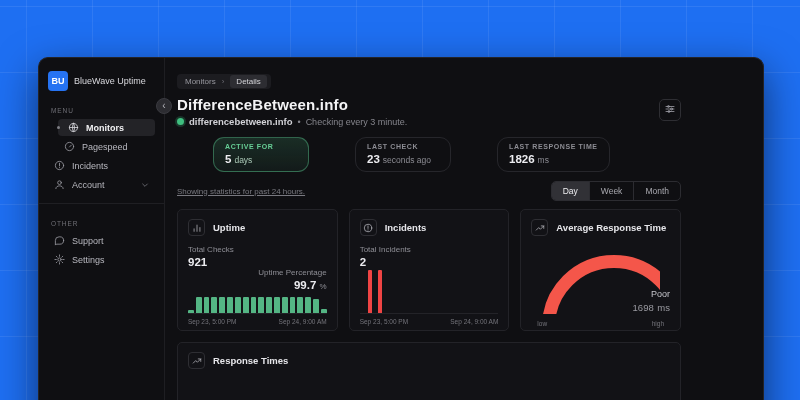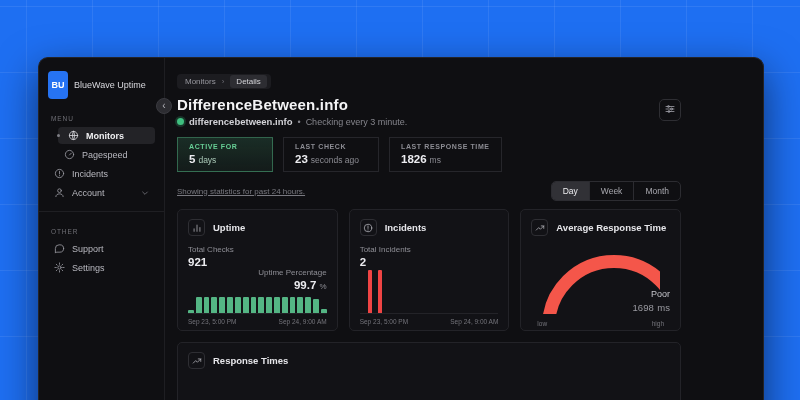--- a/index.html
+++ b/index.html
@@ -15,21 +15,21 @@
   }
   .window {
     position:absolute; left:38px; top:57px; width:726px; height:430px;
     background:#0f0f12; border:1px solid #232327; border-bottom:none;
     border-radius:10px 10px 0 0; display:flex;
     box-shadow:0 14px 40px rgba(0,0,0,.55);
   }
   
   .sidebar { width:126px; border-right:1px solid #1e1e22; position:relative; padding:13px 9px 0; flex-shrink:0; }
   .logo-row { display:flex; align-items:center; gap:6px; }
-  .logo { width:20px; height:28px; border-radius:4px; background:#2673f2; color:#fff; font-size:9px; font-weight:bold; display:flex; align-items:center; justify-content:center; }
+  .logo { width:20px; height:20px; border-radius:4px; background:#2673f2; color:#fff; font-size:9px; font-weight:bold; display:flex; align-items:center; justify-content:center; }
   .app-name { font-size:9px; color:#d8d8dd; }
   .collapse-btn { position:absolute; right:-8px; top:40px; width:16px; height:16px; border-radius:50%; background:#2c2c31; border:1px solid #3a3a40; color:#b3b3ba; font-size:10px; line-height:13px; text-align:center; cursor:pointer; }
   .section-label { font-size:6.5px; letter-spacing:.9px; color:#6f6f76; margin:16px 0 5px 3px; }
   .nav-item { display:flex; align-items:center; gap:7px; padding:3px 6px; border-radius:4px; color:#b9b9c0; font-size:9px; margin-bottom:2px; cursor:pointer; }
   .nav-item .nico { display:flex; }
   .nav-item svg { width:11px; height:11px; stroke:#9a9aa2; fill:none; stroke-width:1.8; stroke-linecap:round; stroke-linejoin:round; }
   .nav-item.active { background:#232327; color:#f0f0f2; font-weight:bold; }
   .nav-item.active svg { stroke:#d8d8dd; }
   .nav-sub { margin-left:10px; }
   .tree-dot { width:3px; height:3px; border-radius:50%; background:#7f7f85; margin-left:-7px; margin-right:1px; flex-shrink:0; }
@@ -44,21 +44,21 @@
   .crumb-chip { background:#2d2d32; border-radius:3px; padding:2px 6px; margin:-2px -4px -2px 0; color:#d4d4d8; }
   .page-title { margin-top:7px; font-size:15px; font-weight:600; letter-spacing:.2px; color:#f4f4f6; }
   .subtitle { margin-top:3px; display:flex; align-items:center; gap:5px; font-size:9px; }
   .status-dot { width:7px; height:7px; border-radius:50%; background:#3fbf7f; box-shadow:0 0 0 2px rgba(63,191,127,.22); }
   .host { color:#d2d2d7; font-weight:600; font-size:9.5px; }
   .check-note { color:#85858c; }
   .config-btn { position:absolute; top:41px; right:82px; width:22px; height:22px; border:1px solid #2e2e33; border-radius:5px; display:flex; align-items:center; justify-content:center; cursor:pointer; background:transparent; }
   .config-btn svg { width:12px; height:12px; stroke:#a0a0a8; fill:none; stroke-width:1.6; stroke-linecap:round; }
   
   .status-row { margin-top:10px; display:flex; gap:10px; }
-  .status-card { border:1px solid #26262b; border-radius:0; padding:5px 11px 6px; min-width:96px; }
+  .status-card { border:1px solid #26262b; border-radius:11px; padding:5px 11px 6px; min-width:96px;margin-left:36px; }
   .status-card .sc-label { font-size:7px; letter-spacing:.6px; color:#8c8c93; font-weight:bold; }
   .status-card .sc-value { margin-top:3px; font-size:8.5px; color:#8c8c93; }
   .status-card .sc-value b { font-size:11.5px; color:#ececf0; margin-right:3px; }
   .status-card.accent { background:linear-gradient(180deg, rgba(70,167,118,.20), rgba(70,167,118,.08)); border-color:rgba(86,190,138,.45); }
   .status-card.accent .sc-label { color:#67cf96; }
   .status-card.accent .sc-value { color:#a9c7b6; }
   
   .note-row { margin-top:9px; display:flex; justify-content:space-between; align-items:center; }
   .stats-note { font-size:8px; color:#78787f;text-decoration:underline; }
   .toggle { display:flex; border:1px solid #2c2c31; border-radius:5px; overflow:hidden; }

